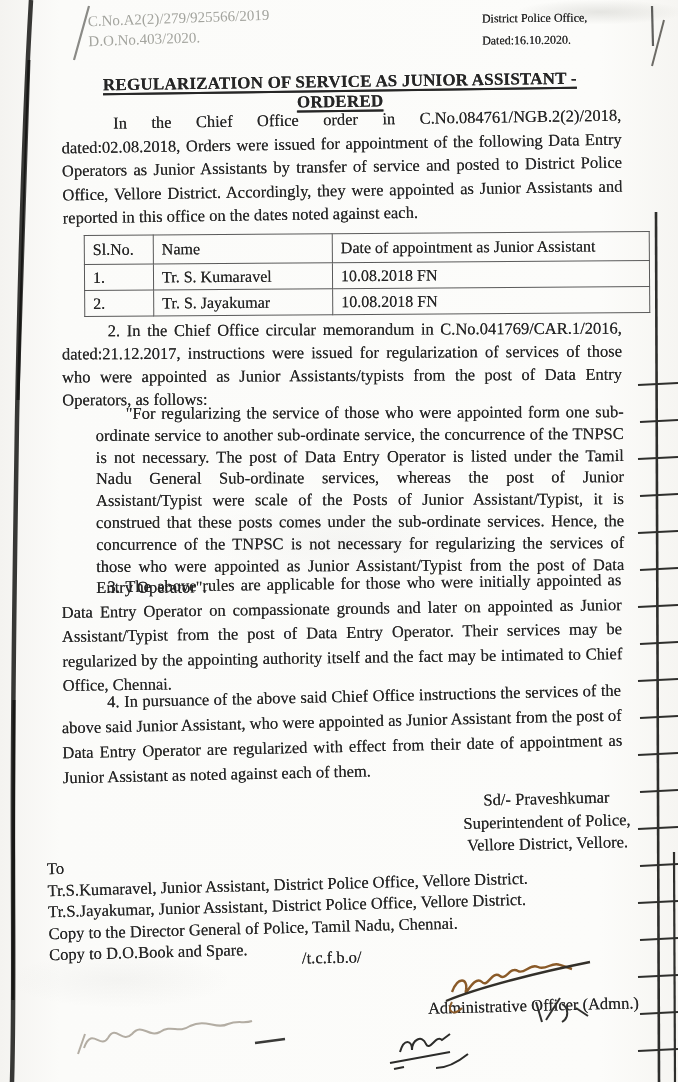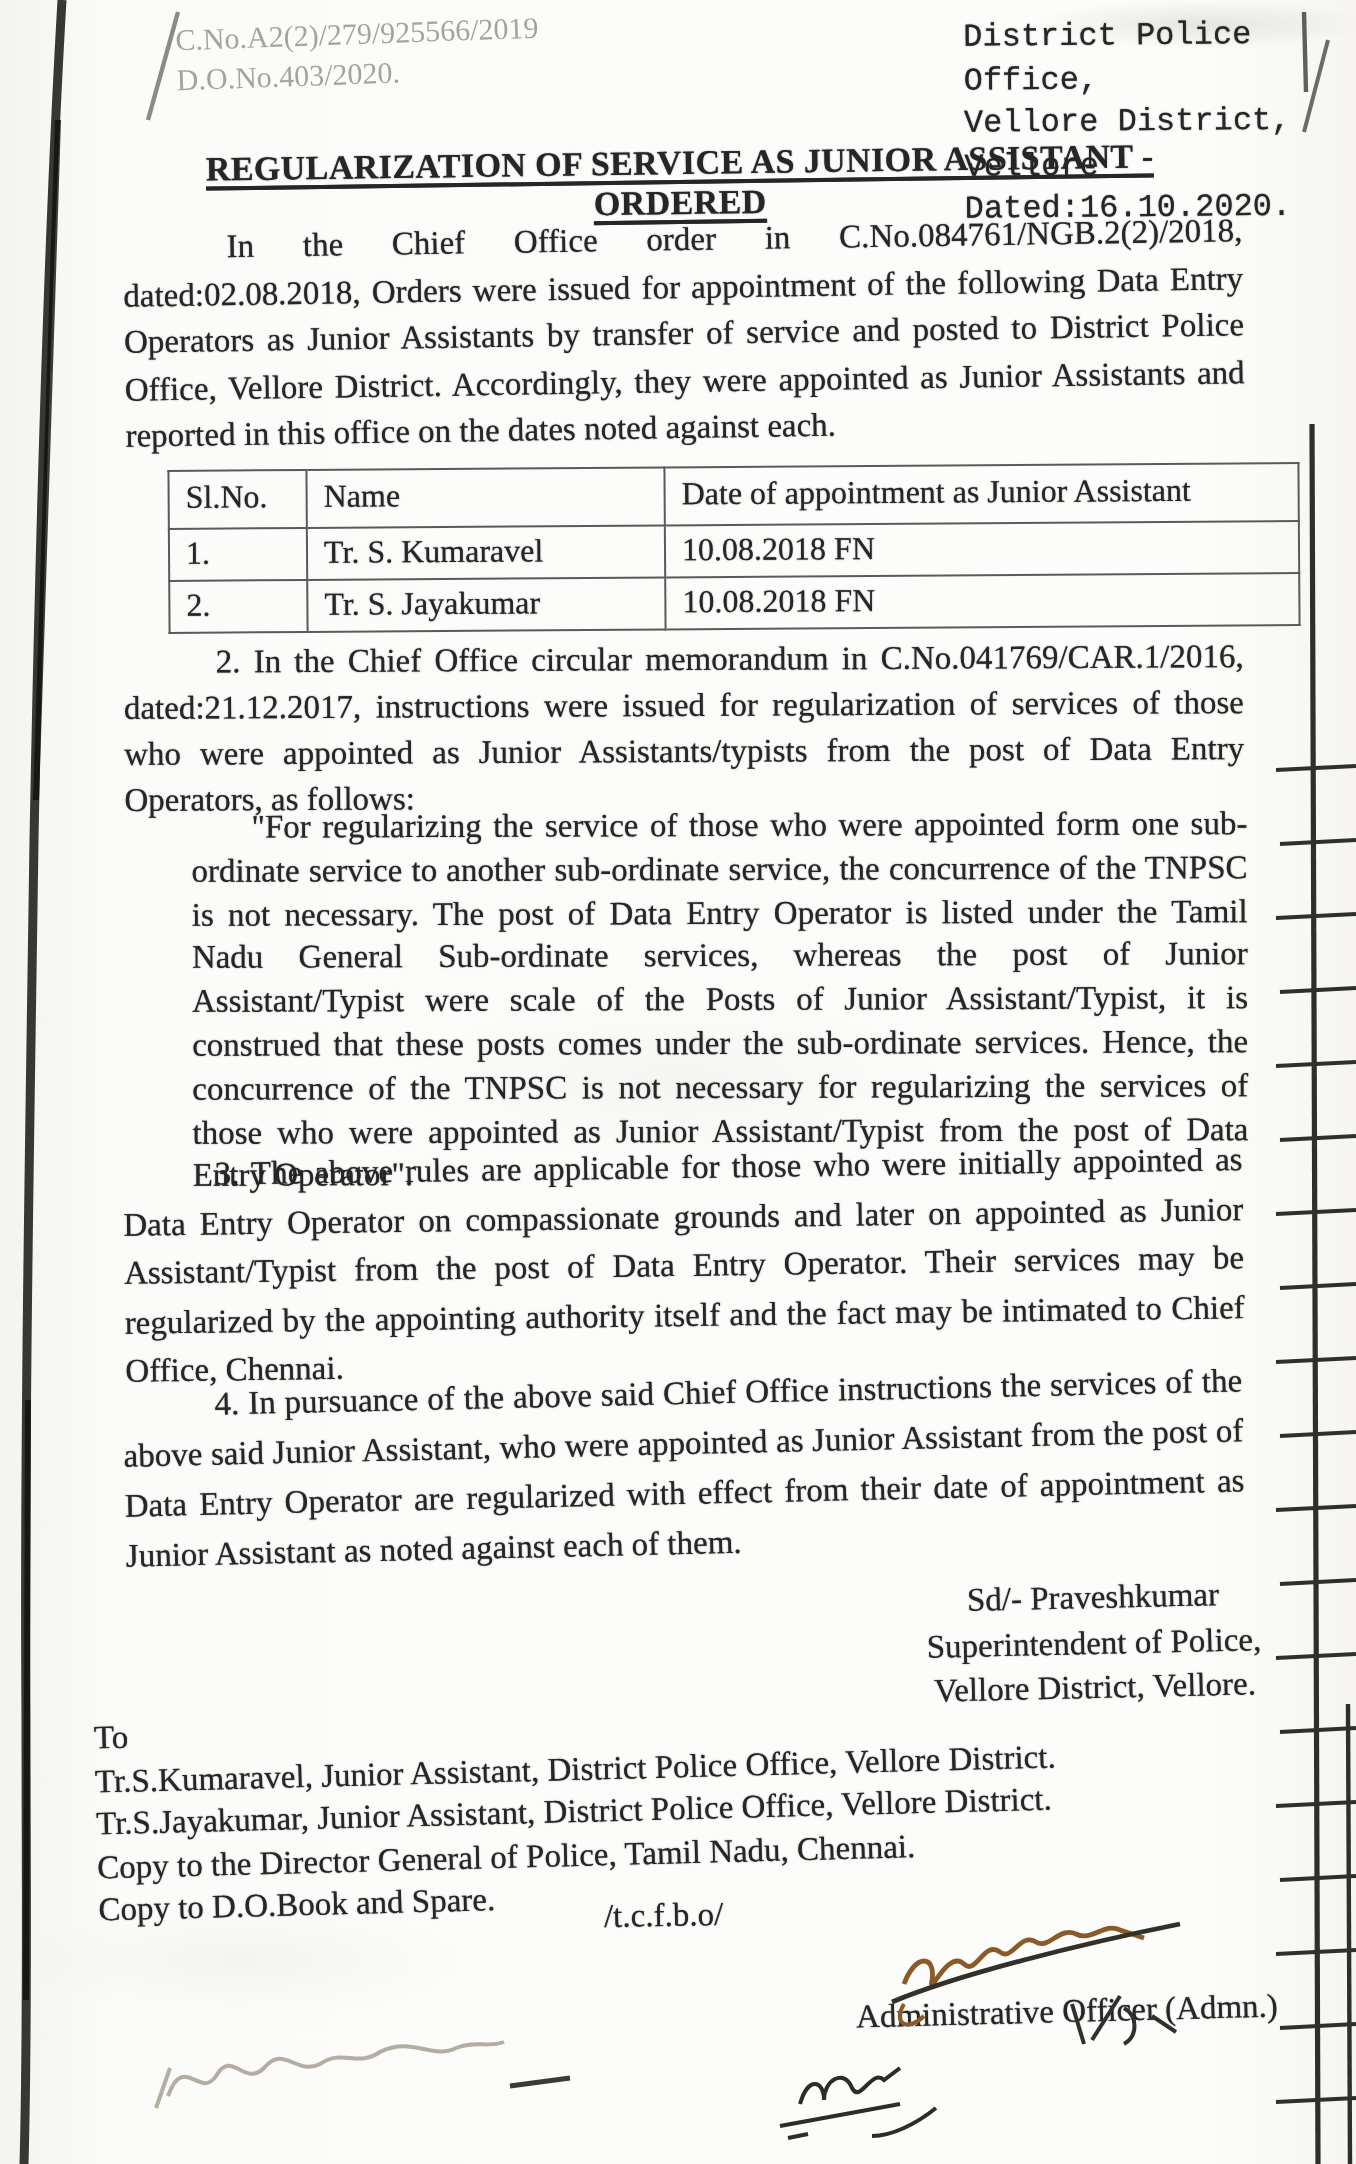--- a/index.html
+++ b/index.html
@@ -8,21 +8,21 @@
     background:
       radial-gradient(ellipse 120px 18px at 600px 12px, rgba(160,160,152,.25), transparent 70%),
       radial-gradient(ellipse 200px 60px at 340px 540px, rgba(120,120,115,.05), transparent 70%),
       radial-gradient(ellipse 160px 40px at 120px 980px, rgba(120,120,115,.06), transparent 70%),
       linear-gradient(90deg,#f4f3f0 0px,#fbfbf9 60px,#fcfcfa 600px,#f6f5f2 678px);
     font-family:"Liberation Serif","DejaVu Serif",serif;
     color:#262626;
   }
   .txt{position:absolute;text-shadow:0 0 .6px rgba(35,35,35,.85);}
   .refs{left:88px;top:8px;color:#a3a49e;font-size:15px;line-height:20px;transform:rotate(-2deg);text-shadow:none;}
-  .office{left:482px;top:8px;font-size:16px;line-height:21.5px;transform:rotate(-.5deg);font-family:Liberation Mono, monospace;}
+  .office{left:482px;top:8px;font-size:12px;line-height:21.5px;transform:rotate(-.5deg);}
   .title{left:60px;top:72px;width:560px;text-align:center;font-weight:bold;font-size:17px;
          letter-spacing:.2px;transform:rotate(-.8deg);}
   .title span{text-decoration:underline;text-underline-offset:3px;text-decoration-thickness:1.5px;}
   .para{width:560px;left:62px;text-align:justify;font-size:16.5px;}
   .p1{top:108px;line-height:23.5px;text-indent:52px;transform:rotate(-.9deg);}
   .p2{top:318px;line-height:23px;text-indent:46px;transform:rotate(-.3deg);}
   .pq{top:402px;left:96px;width:528px;line-height:21.8px;text-indent:30px;transform:rotate(-.2deg);}
   .p3{top:572px;line-height:24.5px;text-indent:46px;transform:rotate(-.8deg);}
   .p4{top:684px;line-height:25px;text-indent:46px;transform:rotate(-1.3deg);}
   table.appt{position:absolute;left:84px;top:233px;border-collapse:collapse;font-size:16px;
@@ -83,21 +83,20 @@
     </g>
   </svg>
 
   <div class="txt refs">
     <div>C.No.A2(2)/279/925566/2019</div>
     <div>D.O.No.403/2020.</div>
   </div>
 
   <div class="txt office">
     <div>District Police Office,</div>
-    <div>Vellore District, Vellore</div>
     <div>Dated:16.10.2020.</div>
   </div>
 
   <div class="txt title">
     <span>REGULARIZATION OF SERVICE AS JUNIOR ASSISTANT - ORDERED</span>
   </div>
 
   <div class="txt para p1">In the Chief Office order in C.No.084761/NGB.2(2)/2018, dated:02.08.2018, Orders were issued for appointment of the following Data Entry Operators as Junior Assistants by transfer of service and posted to District Police Office, Vellore District. Accordingly, they were appointed as Junior Assistants and reported in this office on the dates noted against each.</div>
 
   <table class="appt">

